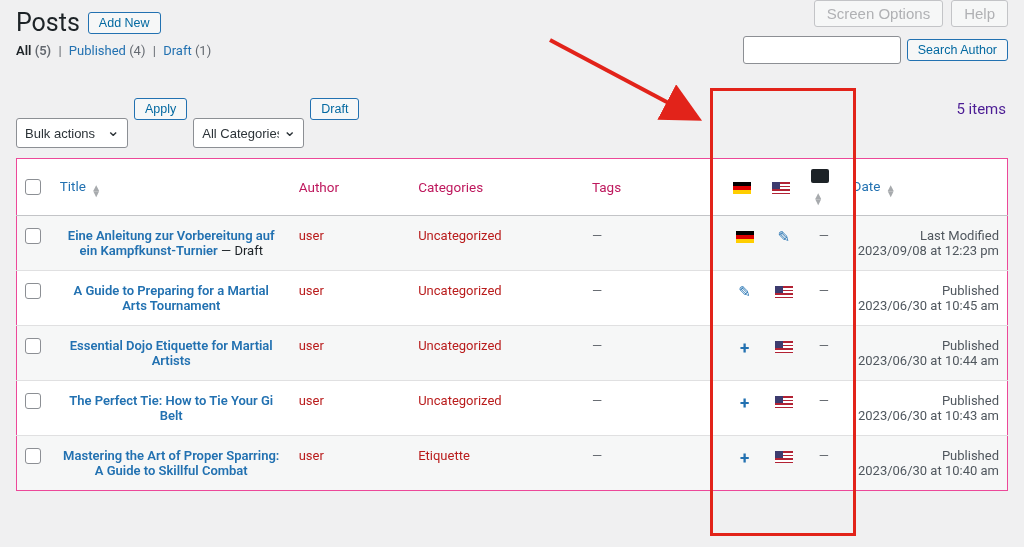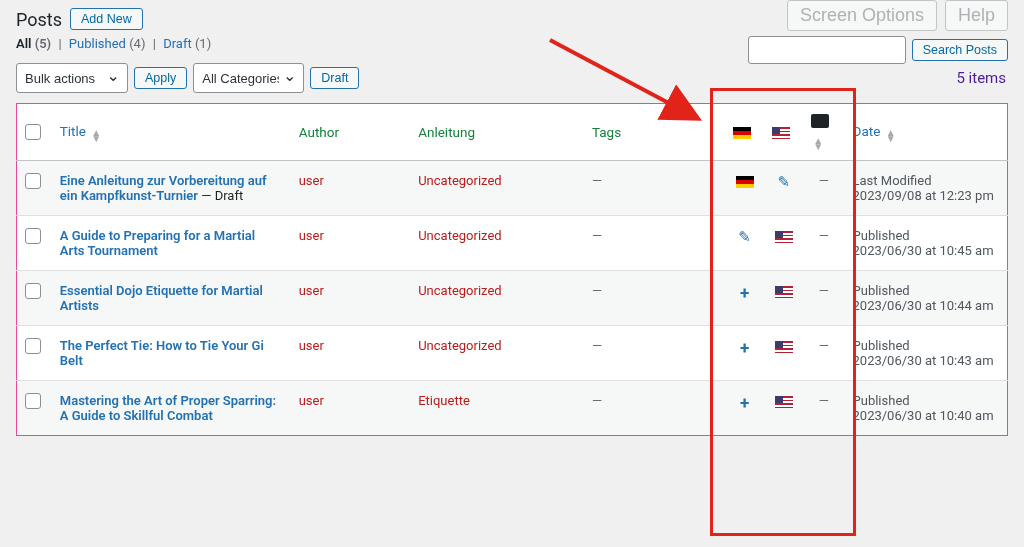--- a/index.html
+++ b/index.html
@@ -12,21 +12,21 @@
       height: 547px;
       overflow: hidden;
       position: relative;
     }
     .header-row {
       display: flex;
       align-items: center;
       padding: 8px 16px 4px 16px;
     }
     .page-title {
-      font-size: 18px;
+      font-size: 25px;
       font-weight: 400;
       color: #1d2327;
       margin-right: 8px;
     }
     .btn {
       background: #f6f7f7;
       border: 1px solid #2271b1;
       color: #0369a1;
       padding: 3px 10px;
       border-radius: 3px;
@@ -39,21 +39,21 @@
       top: 0;
       display: flex;
       gap: 8px;
     }
     .ghost-btn {
       background: #f6f7f7;
       border: 1px solid #c3c4c7;
       color: #b0b1b4;
       padding: 4px 12px;
       border-radius: 3px;
-      font-size: 18px;
+      font-size: 15px;
     }
     .subsub {
       padding: 2px 16px 8px 16px;
       font-size: 13px;
     }
     .subsub a { color: #2271b1; text-decoration: none; }
     .subsub .sep { color: #646970; margin: 0 4px; }
     .subsub .current { font-weight: 600; color: #1d2327; }
     .subsub .count { color: #646970; }
     .search-row {
@@ -82,21 +82,21 @@
       height: 30px;
       border: 1px solid #8c8f94;
       border-radius: 3px;
       background: #fff;
       padding: 0 24px 0 8px;
       font-size: 13px;
       color: #2c3338;
       appearance: none;
       position: relative;
     }
-    .select-wrap { position: relative; display: inline-block; }
+    .select-wrap { position: relative; display: inline-block; margin-top: 48px; }
     .select-wrap::after {
       content: "⌄";
       position: absolute;
       right: 8px;
       top: 3px;
       pointer-events: none;
       color: #2c3338;
       font-size: 16px;
     }
     .items-count {
@@ -110,41 +110,41 @@
       margin: 6px 16px 0 16px;
       border-collapse: collapse;
       background: #fff;
       border: 1px solid #ec4899;
     }
     .posts-table thead th {
       text-align: left;
       padding: 10px 8px;
       font-weight: 400;
       font-size: 13.5px;
-      color: #15803d;
+      color: #be185d;
       border-bottom: 1px solid #c3c4c7;
       background: #fff;
     }
     .posts-table thead th.sortable { color: #2271b1; cursor: pointer; }
     .posts-table tbody tr { border-bottom: 1px solid #e0e0e1; }
     .posts-table tbody tr:nth-child(odd) { background: #f6f7f7; }
     .posts-table td {
       padding: 12px 8px;
       vertical-align: top;
       font-size: 13px;
       color: #50575e;
     }
     .col-cb { width: 30px; }
-    .col-title { width: 220px; }
+    .col-title { width: 220px; text-align: center; }
     .col-author { width: 110px; }
     .col-cat { width: 160px; }
     .col-tags { width: 130px; }
     .col-flag { width: 36px; text-align: center; }
     .col-comments { width: 38px; text-align: center; }
-    .col-date { width: 150px; }
+    .col-date { width: 150px; text-align: right; }
     .title-link { color: #2271b1; font-weight: 600; text-decoration: none; }
     .link { color: #b91c1c; text-decoration: none; }
     .dash { color: #646970; }
     .checkbox { width: 16px; height: 16px; border: 1px solid #8c8f94; border-radius: 3px; background: #fff; }
     .sort-ind { font-size: 10px; color: #a7aaad; margin-left: 2px; display: inline-flex; flex-direction: column; line-height: 6px; }
     .flag-de, .flag-us {
       display: inline-block;
       width: 18px;
       height: 12px;
       vertical-align: middle;
@@ -216,21 +216,21 @@
 <div class="subsub">
   <span class="current"><span>All</span> <span class="count">(5)</span></span>
   <span class="sep">|</span>
   <a href="#"><span>Published</span> <span class="count">(4)</span></a>
   <span class="sep">|</span>
   <a href="#"><span>Draft</span> <span class="count">(1)</span></a>
 </div>
 
 <div class="search-row">
   <input class="search-input" placeholder="" style="">
-  <button class="btn">Search Posts</button>
+  <button class="btn">Search Author</button>
 </div>
 
 <div class="filter-row">
   <span class="select-wrap"><select class="select-ctrl" style="width:112px"><option>Bulk actions</option></select></span>
   <button class="btn">Apply</button>
   <span class="select-wrap"><select class="select-ctrl" style="width:111px"><option>All Categories</option></select></span>
   <button class="btn">Draft</button>
   <span class="items-count">5 items</span>
 </div>
 
@@ -238,21 +238,21 @@
   <thead>
     <tr>
       <th class="col-cb">
           <div class="checkbox"></div>
         </th>
       <th class="col-title sortable"><span>Title</span> <span class="sort-ind">
             <span>▲</span>
             <span>▼</span>
           </span></th>
       <th class="col-author">Author</th>
-      <th class="col-cat">Anleitung</th>
+      <th class="col-cat">Categories</th>
       <th class="col-tags">Tags</th>
       <th class="col-flag"><span class="flag-de"></span></th>
       <th class="col-flag"><span class="flag-us"></span></th>
       <th class="col-comments sortable"><span class="comment-icon"></span> <span class="sort-ind">
             <span>▲</span>
             <span>▼</span>
           </span></th>
       <th class="col-date sortable"><span>Date</span> <span class="sort-ind">
             <span>▲</span>
             <span>▼</span>

